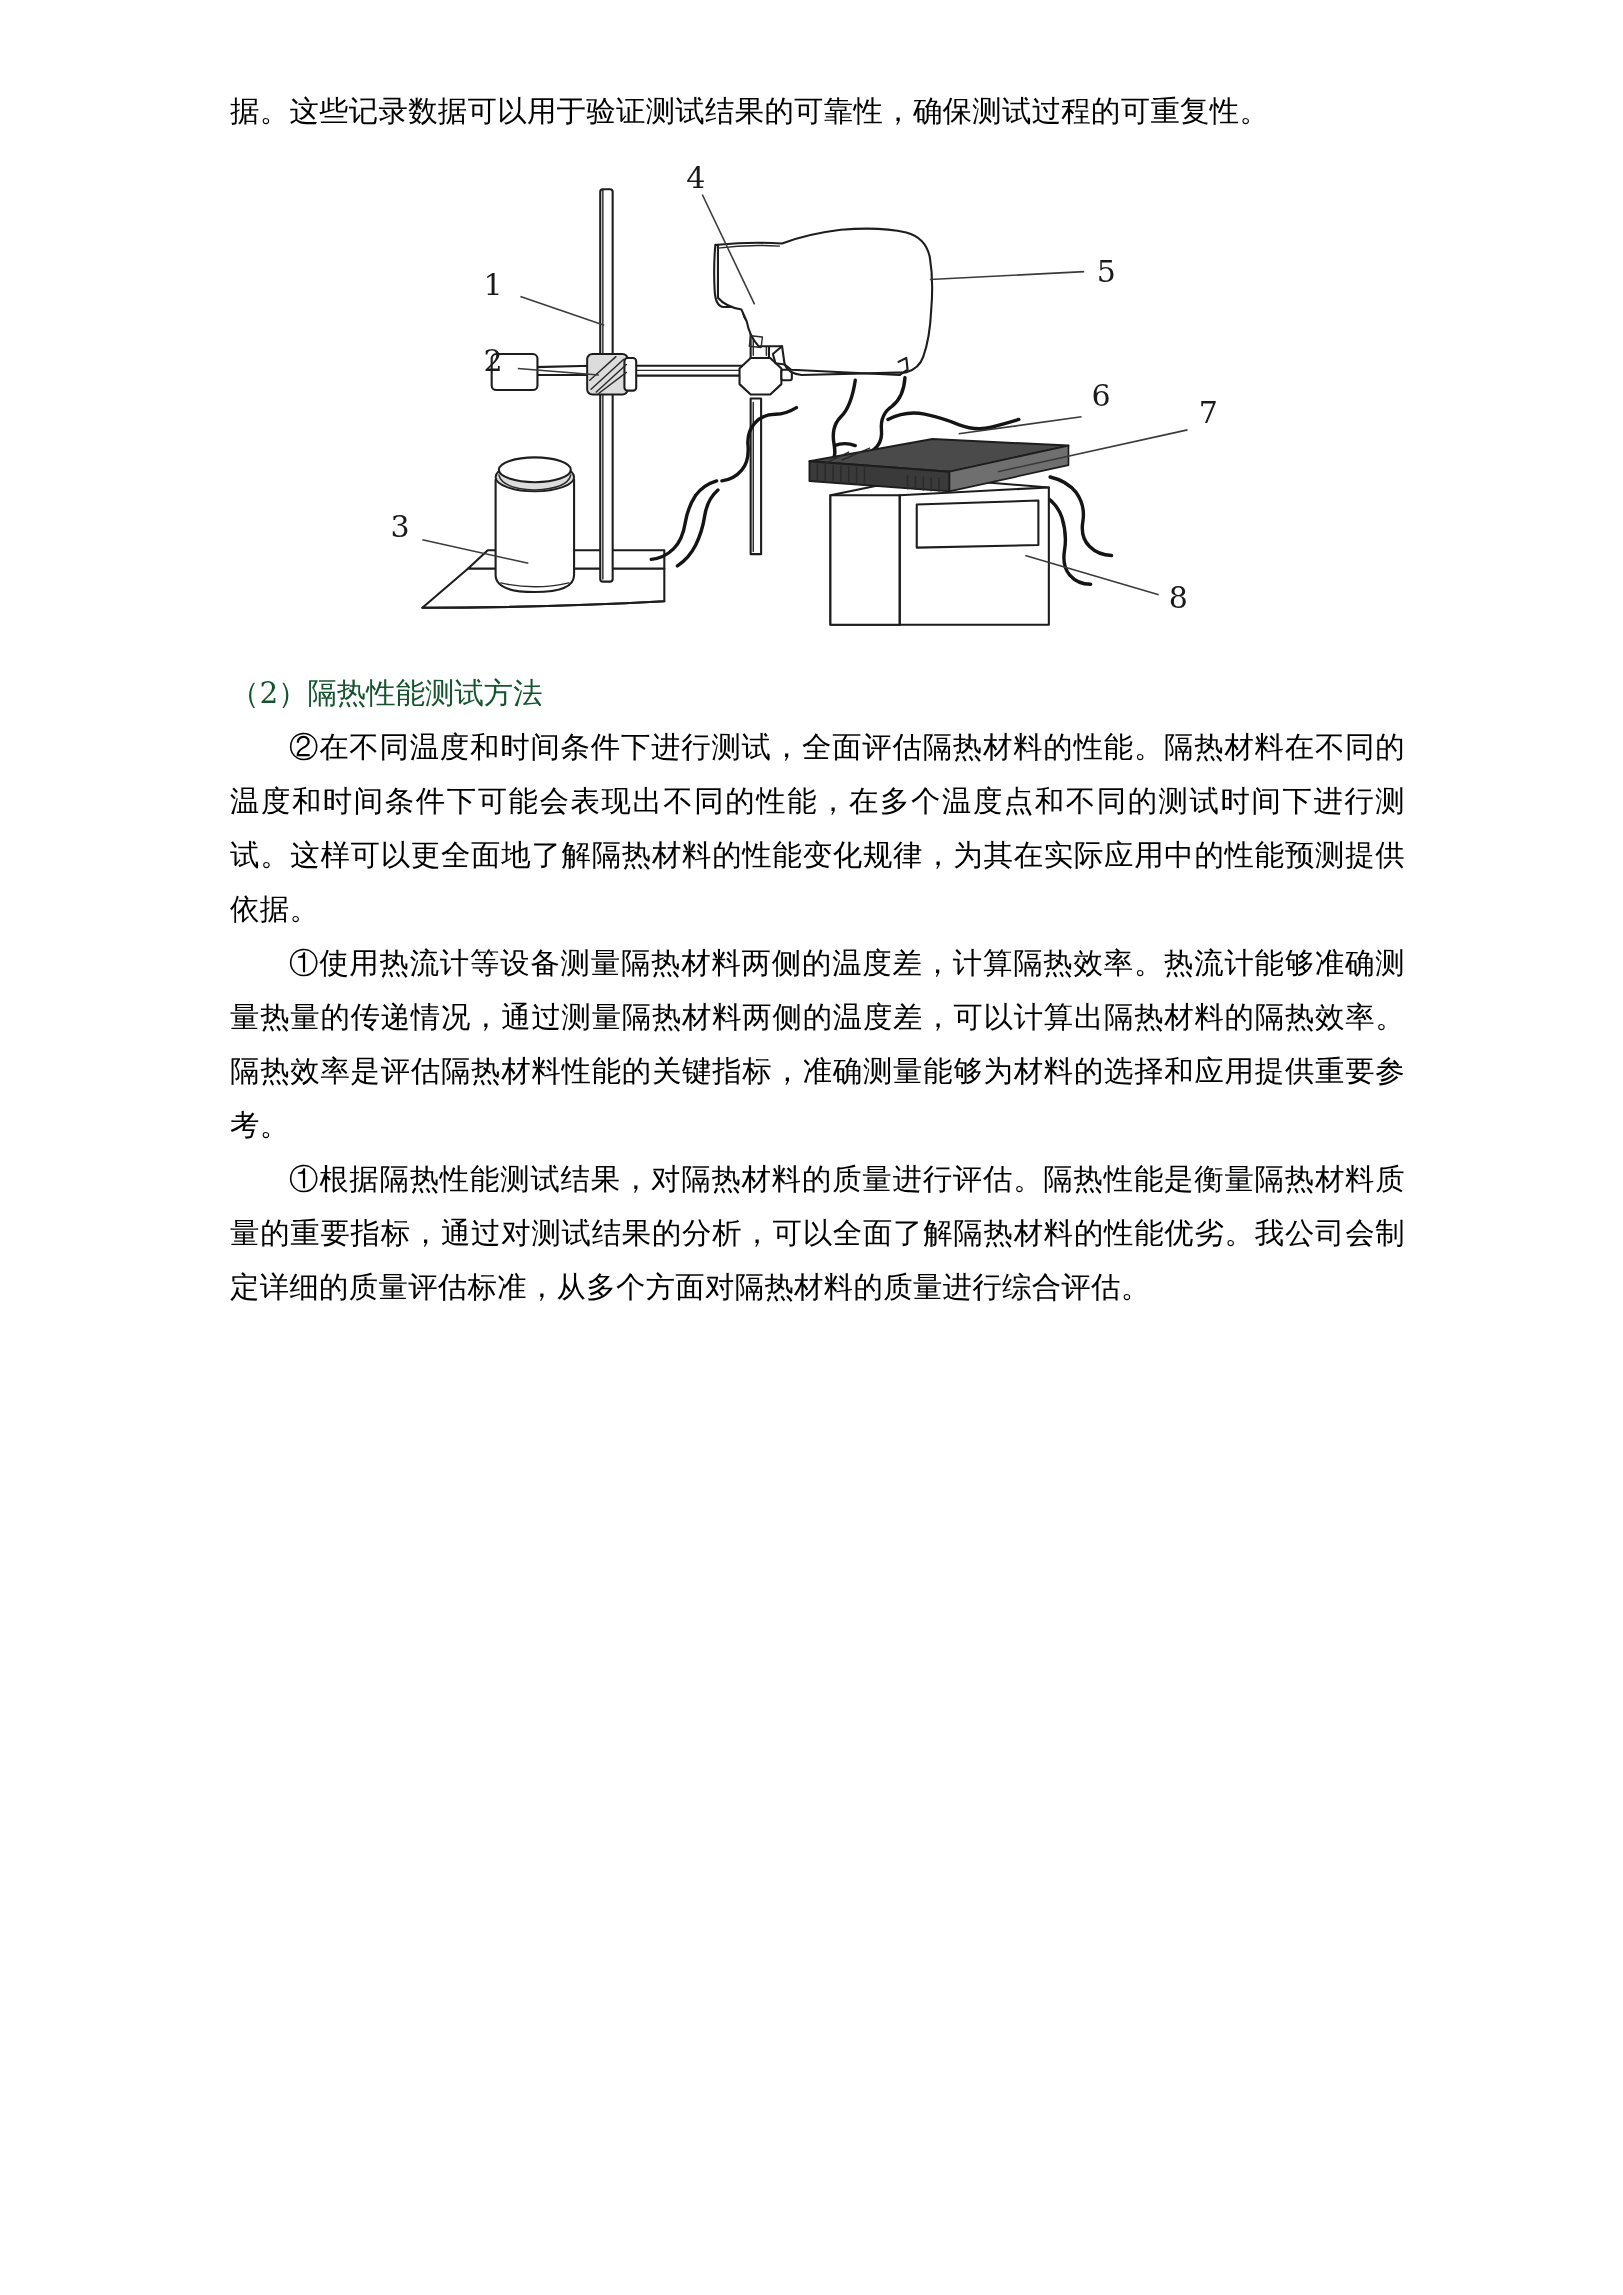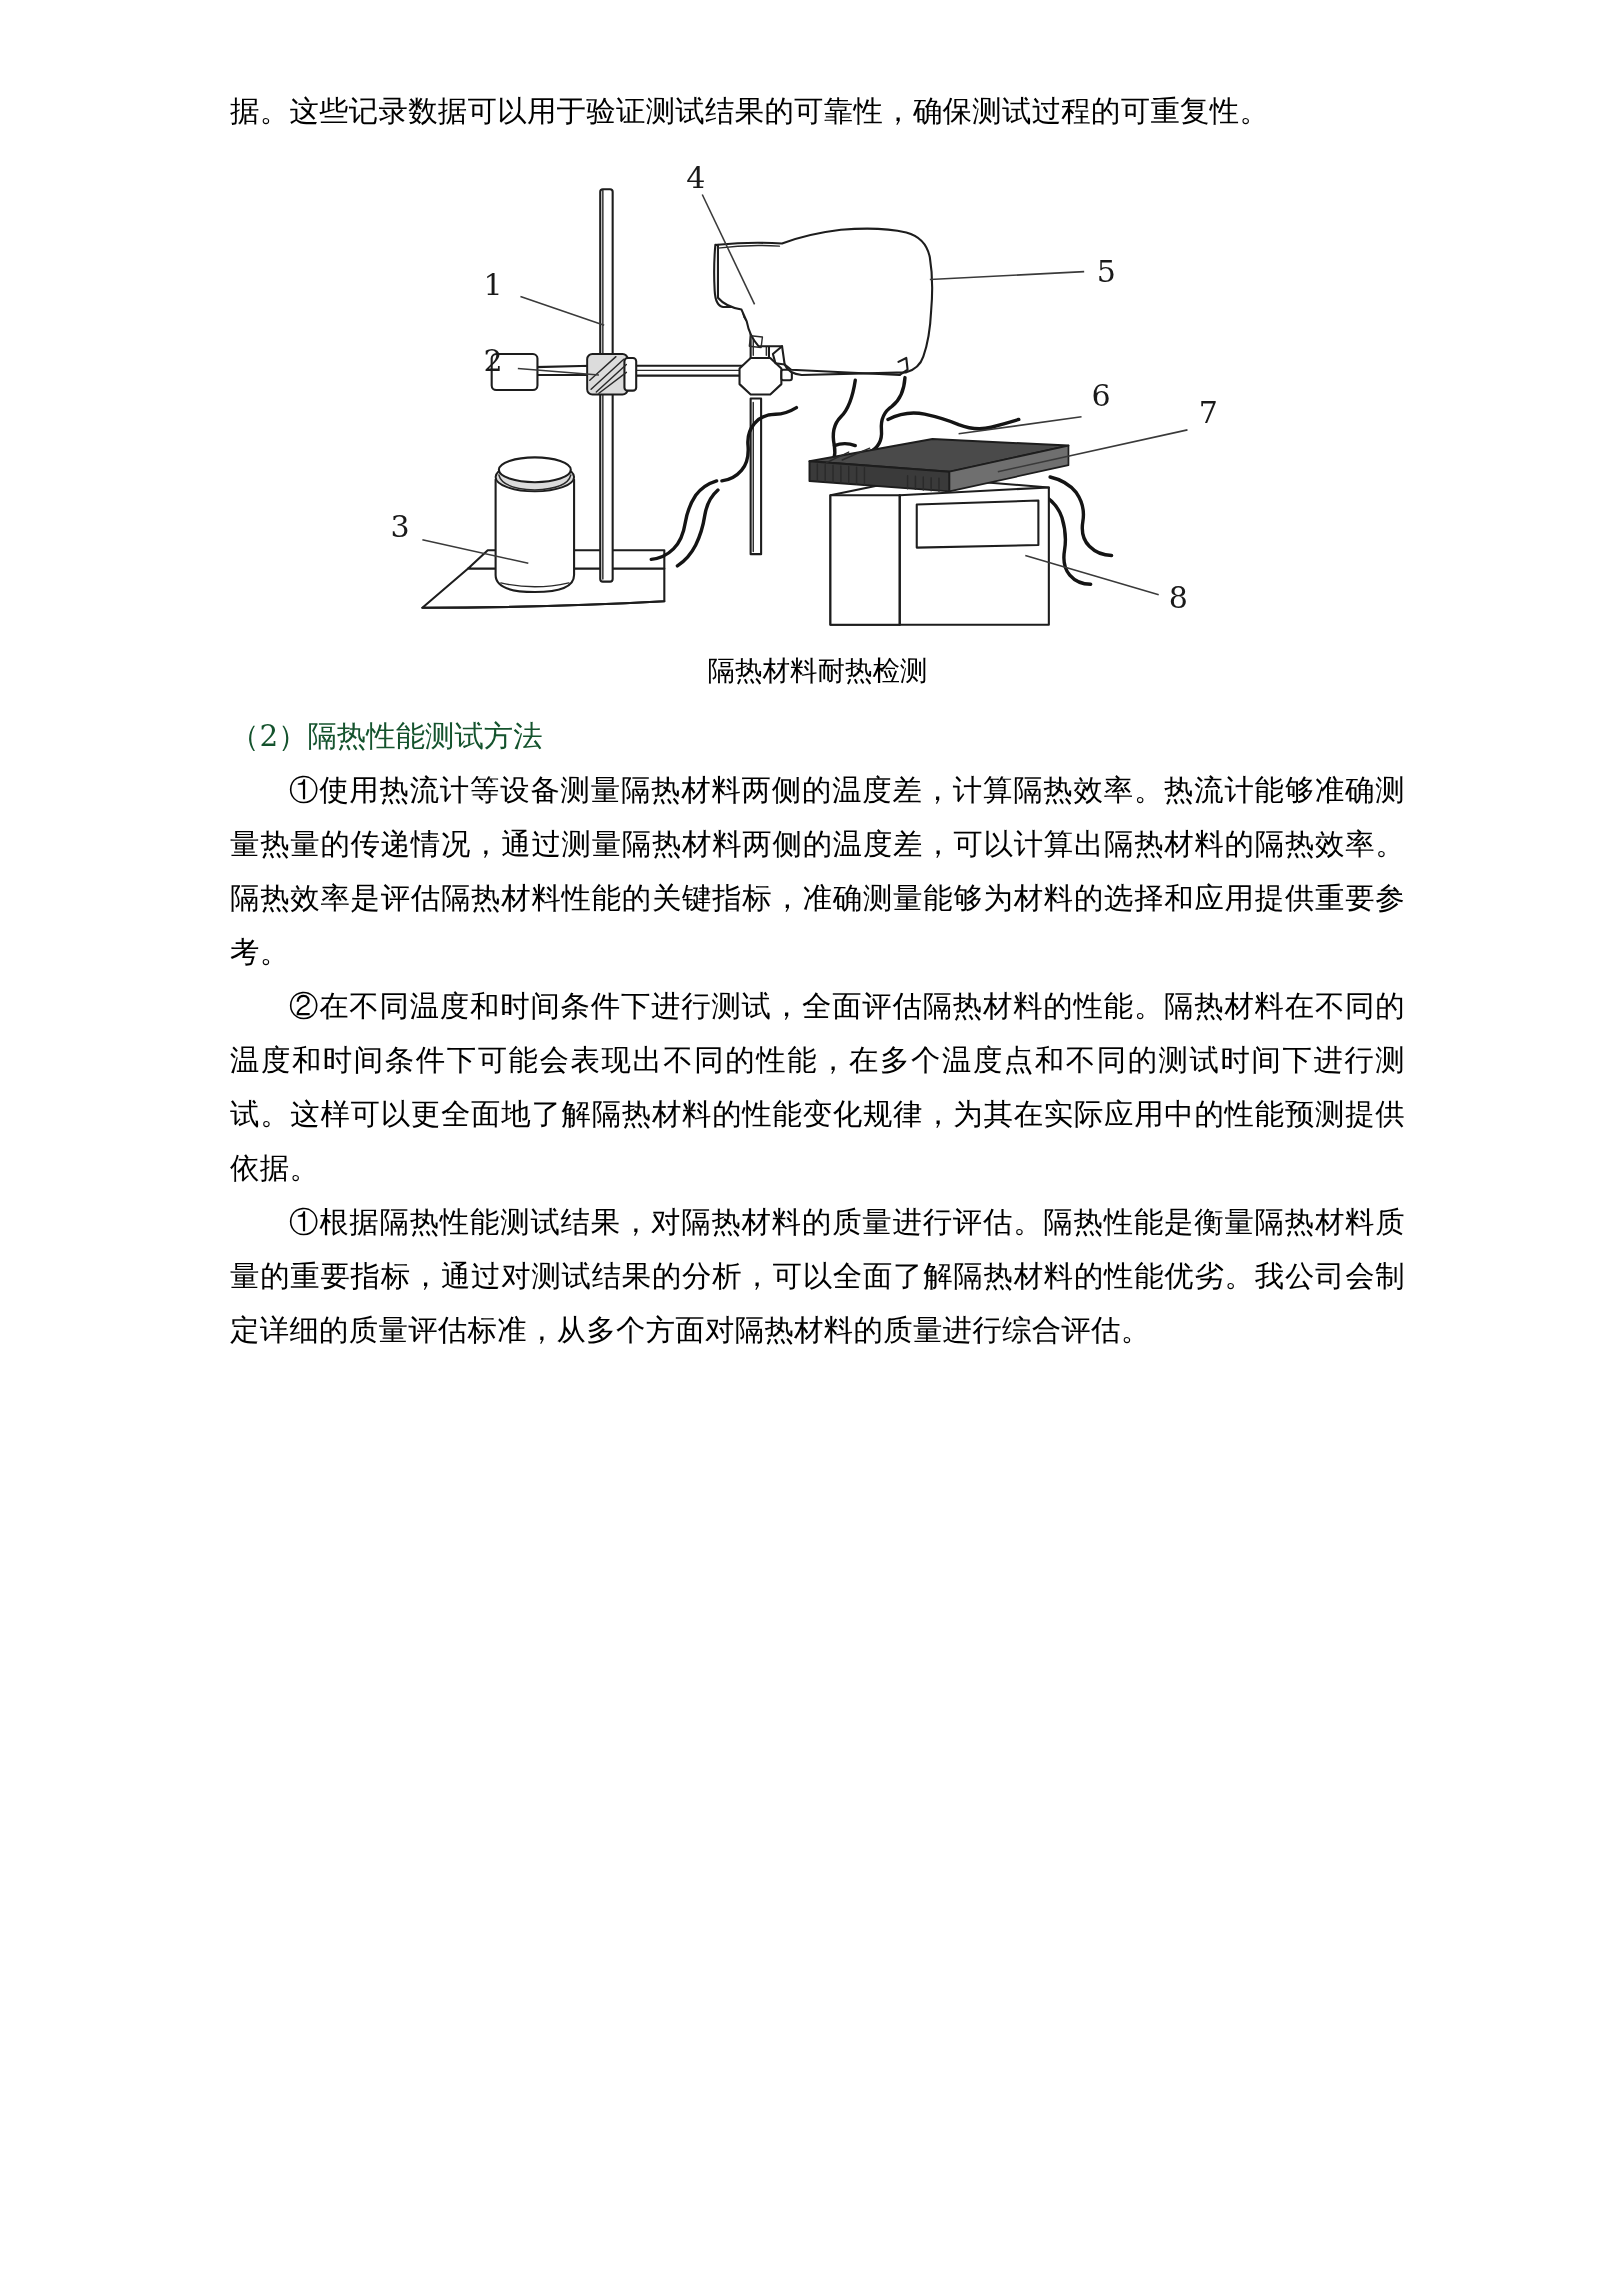--- a/index.html
+++ b/index.html
@@ -288,30 +288,29 @@
           <text class="fig-num" x="26" y="592" text-anchor="middle">3</text>
           <text class="fig-num" x="478" y="58" text-anchor="middle">4</text>
           <text class="fig-num" x="1106" y="202" text-anchor="middle">5</text>
           <text class="fig-num" x="1098" y="392" text-anchor="middle">6</text>
           <text class="fig-num" x="1262" y="418" text-anchor="middle">7</text>
           <text class="fig-num" x="1216" y="700" text-anchor="middle">8</text>
         </g>
 
       </svg>
 
-      <div class="figure-caption">隔热材料耐热检测</div>
     </div>
 
     <div class="spacer-md"></div>
 
     <p class="heading">（2）隔热性能测试方法</p>
 
+    <p class="para indent">②在不同温度和时间条件下进行测试，全面评估隔热材料的性能。隔热材料在不同的温度和时间条件下可能会表现出不同的性能，在多个温度点和不同的测试时间下进行测试。这样可以更全面地了解隔热材料的性能变化规律，为其在实际应用中的性能预测提供依据。</p>
+
     <p class="para indent">①使用热流计等设备测量隔热材料两侧的温度差，计算隔热效率。热流计能够准确测量热量的传递情况，通过测量隔热材料两侧的温度差，可以计算出隔热材料的隔热效率。隔热效率是评估隔热材料性能的关键指标，准确测量能够为材料的选择和应用提供重要参考。</p>
-
-    <p class="para indent">②在不同温度和时间条件下进行测试，全面评估隔热材料的性能。隔热材料在不同的温度和时间条件下可能会表现出不同的性能，在多个温度点和不同的测试时间下进行测试。这样可以更全面地了解隔热材料的性能变化规律，为其在实际应用中的性能预测提供依据。</p>
 
 
 
     <p class="para indent">①根据隔热性能测试结果，对隔热材料的质量进行评估。隔热性能是衡量隔热材料质量的重要指标，通过对测试结果的分析，可以全面了解隔热材料的性能优劣。我公司会制定详细的质量评估标准，从多个方面对隔热材料的质量进行综合评估。</p>
 
   </div>
 </div>
 
 
 </body></html>

